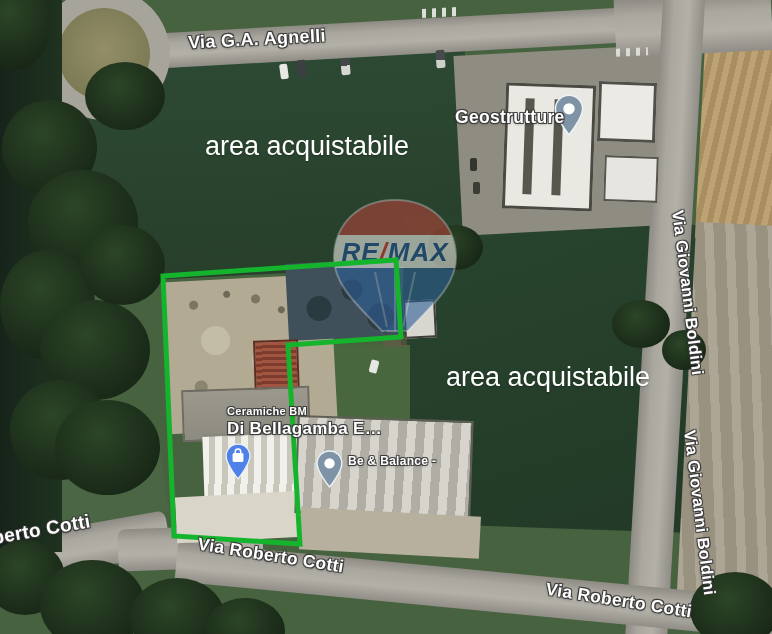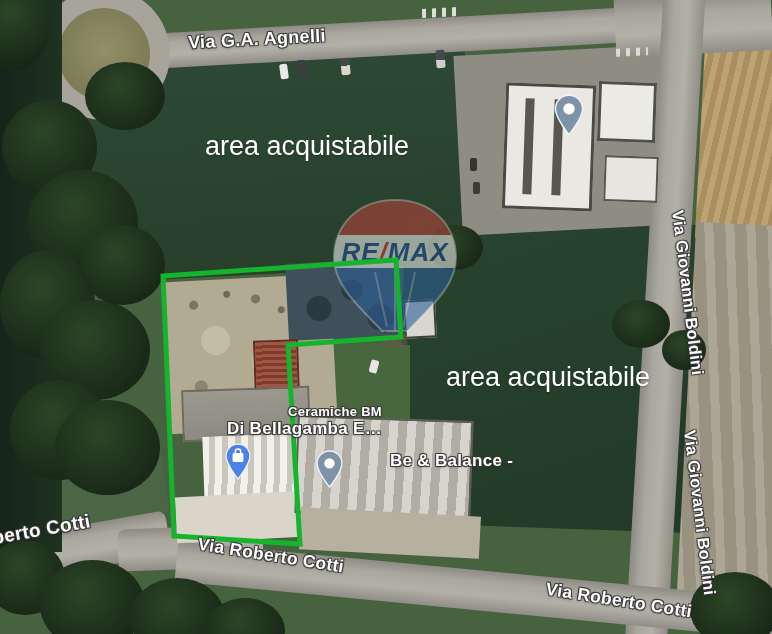--- a/index.html
+++ b/index.html
@@ -158,28 +158,29 @@
     <path d="M12 1 C5.9 1 1 5.9 1 12 c0 7.5 11 21 11 21 s11 -13.5 11 -21 C23 5.9 18.1 1 12 1 Z" fill="#4f82e8" stroke="#eef3f6" stroke-width="1.2"></path>
     <path d="M9.5 9.5 v-1.6 a2.5 2.5 0 0 1 5 0 V9.5" stroke="#ffffff" stroke-width="1.4" fill="none"></path>
     <rect x="7" y="9.2" width="10" height="8.2" rx="1.4" fill="#ffffff"></rect>
   </svg>
 
   <svg class="abs" style="left:316px;top:449px;" width="27" height="40" viewBox="0 0 24 34">
     <path d="M12 1 C5.9 1 1 5.9 1 12 c0 7.5 11 21 11 21 s11 -13.5 11 -21 C23 5.9 18.1 1 12 1 Z" fill="#7e93a6" stroke="#eef3f6" stroke-width="1.2"></path>
     <circle cx="12" cy="12" r="4.6" fill="#ffffff"></circle>
   </svg>
 
+  <div class="lbl" style="left:455px;top:107px;font-size:17.5px;">Geostrutture</div>
 
   <div class="abs" style="left:227px;top:403px;">
-    <div class="lbl" style="position:static;font-size:13px;line-height:17px;text-align:right;">Ceramiche BM</div>
+    <div class="lbl" style="position:static;font-size:11px;line-height:17px;">Ceramiche BM</div>
     <div class="lbl" style="position:static;font-size:17px;line-height:17px;">Di Bellagamba E…</div>
   </div>
 
   <div class="abs" style="left:348px;top:452px;">
-    <div class="lbl" style="position:static;font-size:17px;line-height:18px;margin-left:42px;">Be &amp; Balance -</div>
+    <div class="lbl" style="position:static;font-size:12px;line-height:18px;">Be &amp; Balance -</div>
   </div>
 
   <div class="lbl" style="left:188px;top:29px;font-size:18px;transform:rotate(-3deg);">Via G.A. Agnelli</div>
   <div class="lbl" style="left:687px;top:209px;font-size:16.5px;transform:rotate(83deg);transform-origin:0 0;">Via Giovanni Boldini</div>
   <div class="lbl" style="left:699px;top:429px;font-size:16.5px;transform:rotate(83deg);transform-origin:0 0;">Via Giovanni Boldini</div>
   <div class="lbl" style="left:-34px;top:521px;font-size:19px;transform:rotate(-10deg);">Roberto Cotti</div>
   <div class="lbl" style="left:197px;top:545px;font-size:17.5px;transform:rotate(9deg);">Via Roberto Cotti</div>
   <div class="lbl" style="left:545px;top:590px;font-size:17.5px;transform:rotate(9deg);">Via Roberto Cotti</div>
 
   <div class="annot" style="left:205px;top:131px;">area acquistabile</div>

